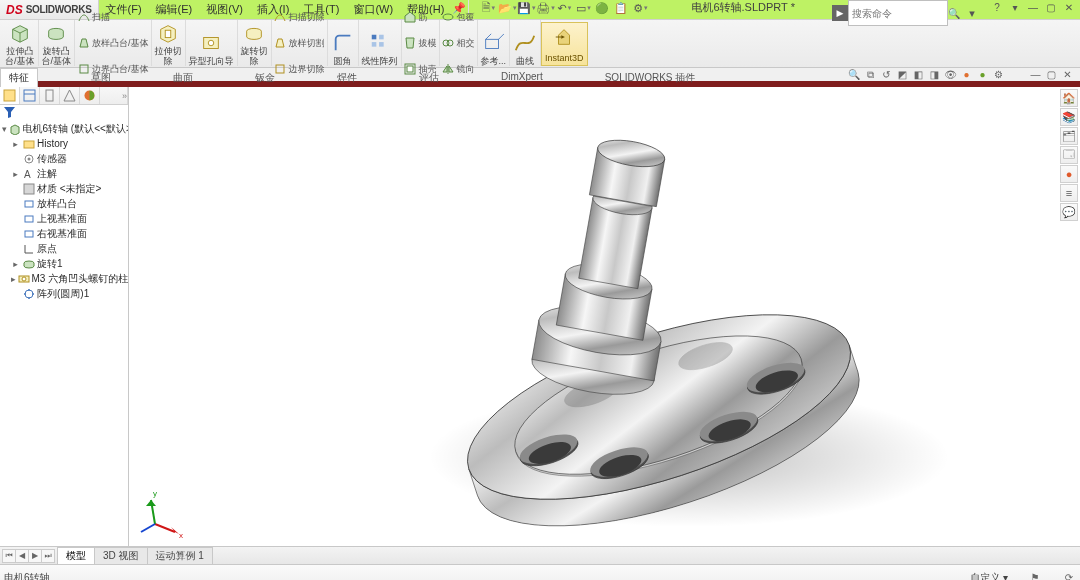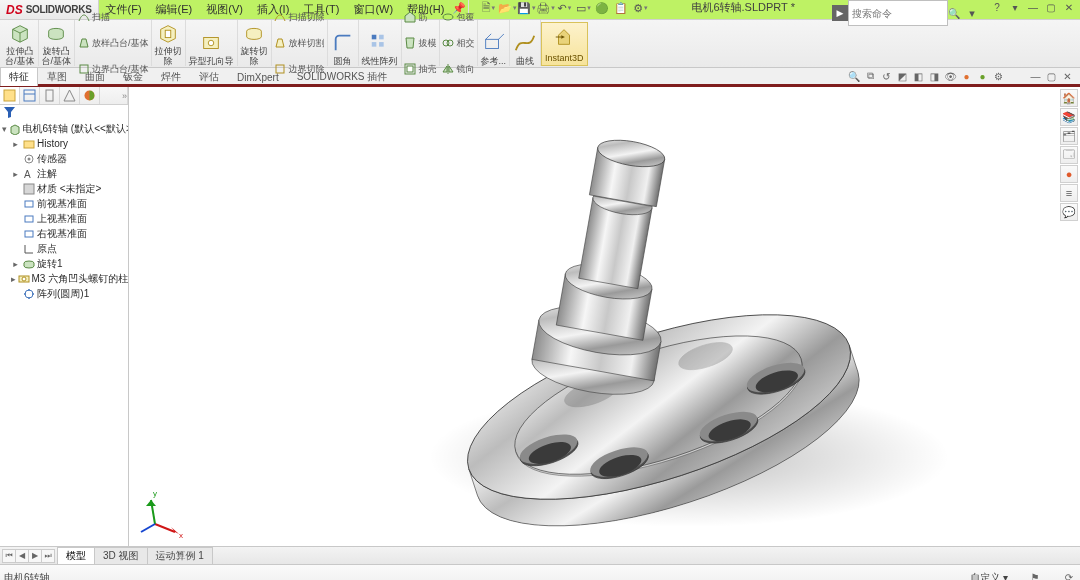--- a/index.html
+++ b/index.html
@@ -27,21 +27,21 @@
   .rico{ width:24px; height:24px; display:flex; align-items:center; justify-content:center;}
   .rico svg{width:22px;height:22px;}
   .rlbl{ font-size:9px; color:#444; line-height:10px; text-align:center; white-space:pre; margin-top:1px;}
   .rstack{display:flex; flex-direction:column; gap:13px; justify-content:center; height:46px; padding:0 2px; border-right:1px solid #dcdcdc;}
   .rmini{display:flex; align-items:center; gap:2px; font-size:9px; color:#555; height:14px;}
   .rmini .mico{width:13px;height:13px; display:flex; align-items:center; justify-content:center;}
   .rmini .mico svg{width:12px;height:12px;}
   .rbig.instant{ background:linear-gradient(#fdf2cc,#f6e39a); border:1px solid #d9c25a; padding:2px 3px; height:44px; display:flex; flex-direction:column; align-items:center; justify-content:space-between;}
   .rbig.instant .rlbl{color:#6b5200; font-size:9px;}
   
-  .rtabs{ display:flex; align-items:center; height:19px; background:#f0f0f0; border-bottom:3px solid #7f1d1d; font-size:10px;}
+  .rtabs{ display:flex; align-items:flex-start; height:19px; background:#f0f0f0; border-bottom:6px solid #7f1d1d; font-size:10px;gap:44px;}
   .rtab{ padding:2px 8px; color:#555; border:1px solid transparent; border-bottom:none; margin-bottom:-1px; cursor:default;}
   .rtab.active{ background:#fff; border-color:#c8c8c8; color:#222;}
   .rtabs-right{margin-left:auto; display:flex; gap:3px; padding:0 6px; align-items:center;}
   .rtabs-right .mini{width:13px; height:13px; display:flex; align-items:center; justify-content:center; font-size:10px; color:#666;}
   
   .body{ display:flex; height:calc(580px - 20px - 48px - 19px - 18px - 16px);}
   
   .panel { width:129px; background:#fff; border-right:1px solid #c8c8c8; display:flex; flex-direction:column; font-size:10px;}
   .panel-tabs{display:flex; height:18px; border-bottom:1px solid #d0d0d0; background:linear-gradient(#f7f7f7,#eee);}
   .ptab{width:20px; display:flex; align-items:center; justify-content:center; border-right:1px solid #d8d8d8;}
@@ -439,21 +439,21 @@
           </span>
           <span class="ttxt">材质 &lt;未指定&gt;</span>
         </div>
       <div class="trow ind1">
           <span class="tw"></span>
           <span class="tico">
             <svg viewBox="0 0 12 12">
               <rect x="2" y="3" width="8" height="6" fill="none" stroke="#4b7bbf"></rect>
             </svg>
           </span>
-          <span class="ttxt">前视基准面</span>
+          <span class="ttxt">放样凸台</span>
         </div>
       <div class="trow ind1">
           <span class="tw"></span>
           <span class="tico">
             <svg viewBox="0 0 12 12">
               <rect x="2" y="3" width="8" height="6" fill="none" stroke="#4b7bbf"></rect>
             </svg>
           </span>
           <span class="ttxt">上视基准面</span>
         </div>

